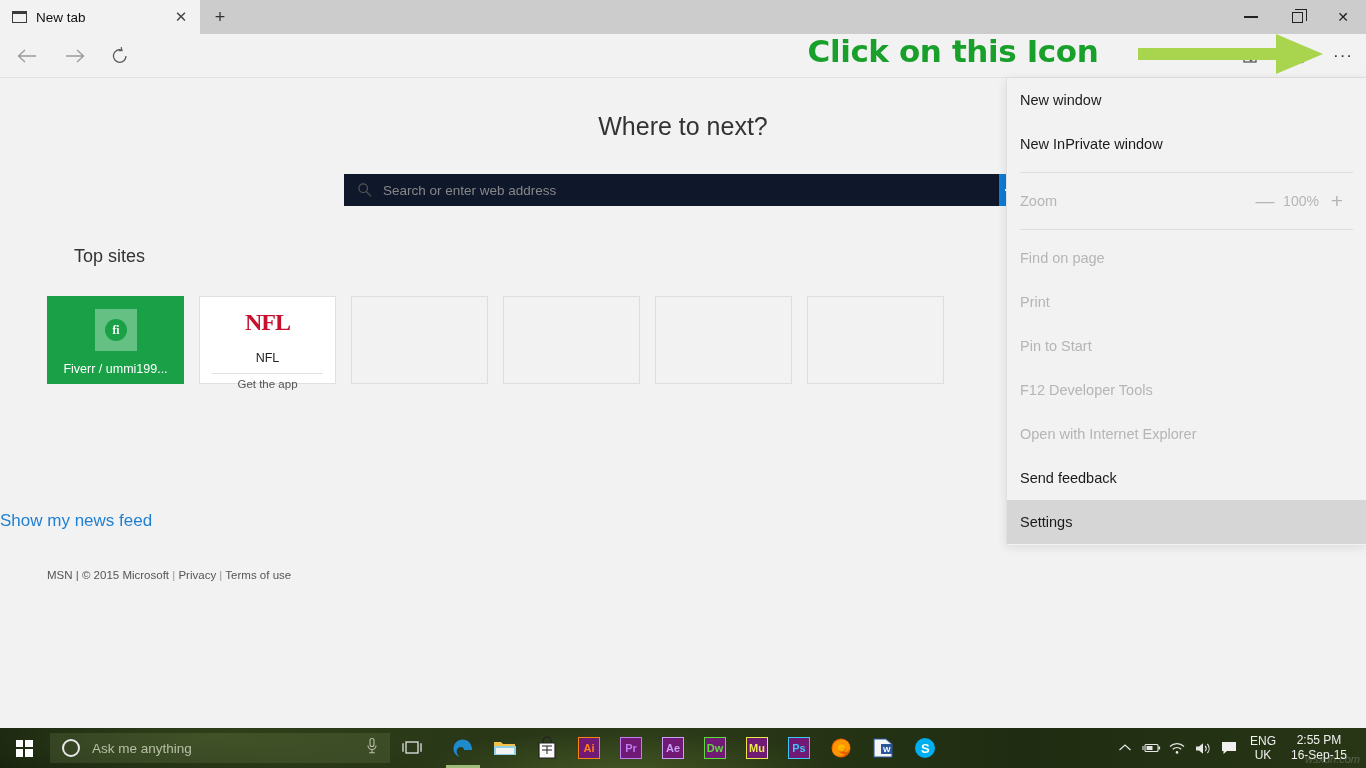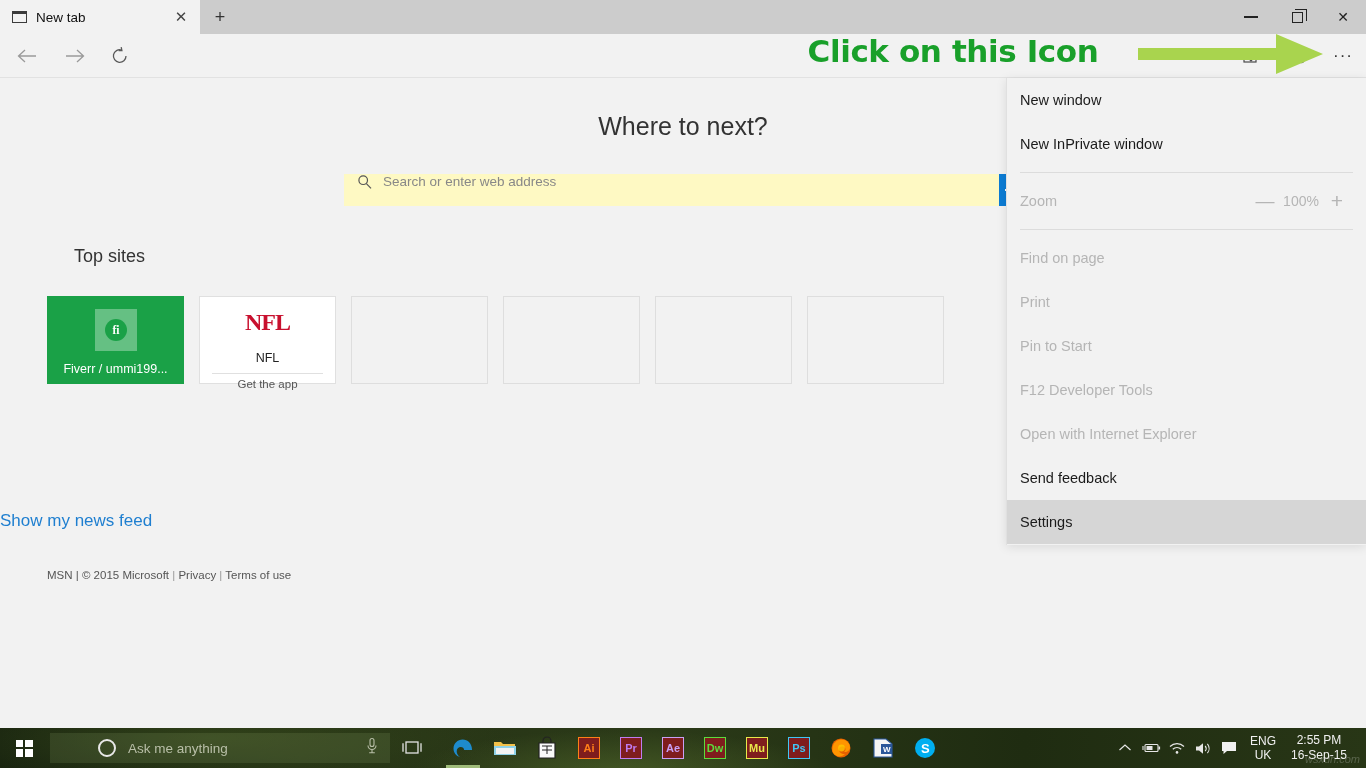--- a/index.html
+++ b/index.html
@@ -74,21 +74,21 @@
 
   
   .page { position: absolute; left: 0; top: 78px; width: 1366px; height: 650px; background: #f2f2f2; }
   .where-next {
     position: absolute; left: 0; top: 34px; width: 1366px;
     text-align: center; font-size: 25px; color: #333; font-weight: 300;
   }
   .searchrow { position: absolute; left: 344px; top: 96px; width: 676px; height: 32px; }
   .searchbox {
     position: absolute; left: 0; top: 0; width: 655px; height: 32px;
-    background: #fef9c3; display: flex; 
+    background: #0f172a; display: flex; align-items: center;
   }
   .search-ico { margin-left: 13px; width: 16px; height: 16px; }
   .search-ph {
     margin-left: 10px; font-size: 13.5px; color: #888; font-weight: 400;
   }
   .search-go {
     position: absolute; left: 655px; top: 0; width: 21px; height: 32px;
     background: #0c7cd5; cursor: pointer;
   }
   .search-go-glyph {
@@ -195,36 +195,36 @@
   .start-btn {
     position: relative; width: 48px; height: 40px;
     display:flex; align-items:center; justify-content:center; cursor:pointer; z-index:2;
   }
   .winlogo { width: 17px; height: 17px; display:grid; grid-template-columns: 1fr 1fr; grid-template-rows: 1fr 1fr; gap: 2.2px; }
   .winlogo i { background: #fff; display:block; }
   .cortana {
     position: relative; z-index:2;
     width: 340px; height: 30px; margin-left: 2px;
     background: rgba(150,170,110,0.17);
-    display: flex; align-items: center; cursor: text; padding-left: 36px;
+    display: flex; align-items: center; cursor: text;
   }
   .cortana-circ {
     margin-left: 12px; width: 18px; height: 18px; border-radius: 50%;
     border: 2px solid #e8e8e8;
   }
   .cortana-ph { margin-left: 12px; font-size: 13.5px; color: #b9bfa8; }
   .cortana-mic { margin-left: auto; margin-right: 12px; }
   .taskview {
     position: relative; z-index:2; width: 44px; height: 40px;
     display:flex; align-items:center; justify-content:center; cursor:pointer;
   }
   .tb-apps { position: relative; z-index:2; display:flex; align-items:center; margin-left: 16px; gap: 16px; }
   .tb-app { width: 26px; height: 26px; display:flex; align-items:center; justify-content:center; cursor:pointer; position:relative; }
   .adobe {
-    width: 22px; height: 22px; background: #7f1d1d;
+    width: 22px; height: 22px; background: #701a75;
     display:flex; align-items:center; justify-content:center;
     font-size: 11px; font-weight: 700; font-family:"Liberation Sans", sans-serif;
   }
   .tb-active:after {
     content:''; position:absolute; left:-4px; bottom:-7px; width: 34px; height: 3px;
     background: rgba(180,210,140,0.85);
   }
   .tray { position: relative; z-index:2; margin-left: auto; display:flex; align-items:center; height: 40px; }
   .tray-ico { width: 26px; height: 40px; display:flex; align-items:center; justify-content:center; cursor:pointer; color:#e6e6e6; }
   .tray-lang {

